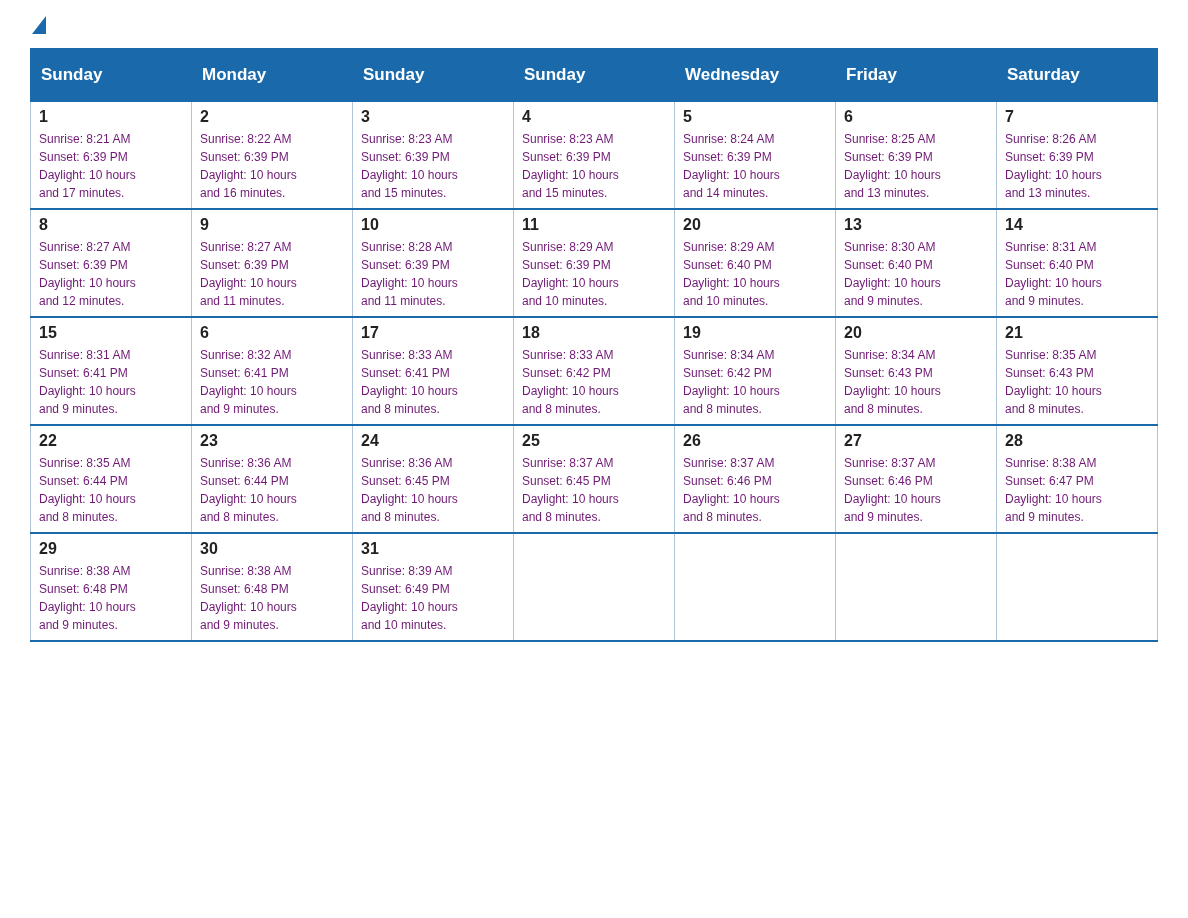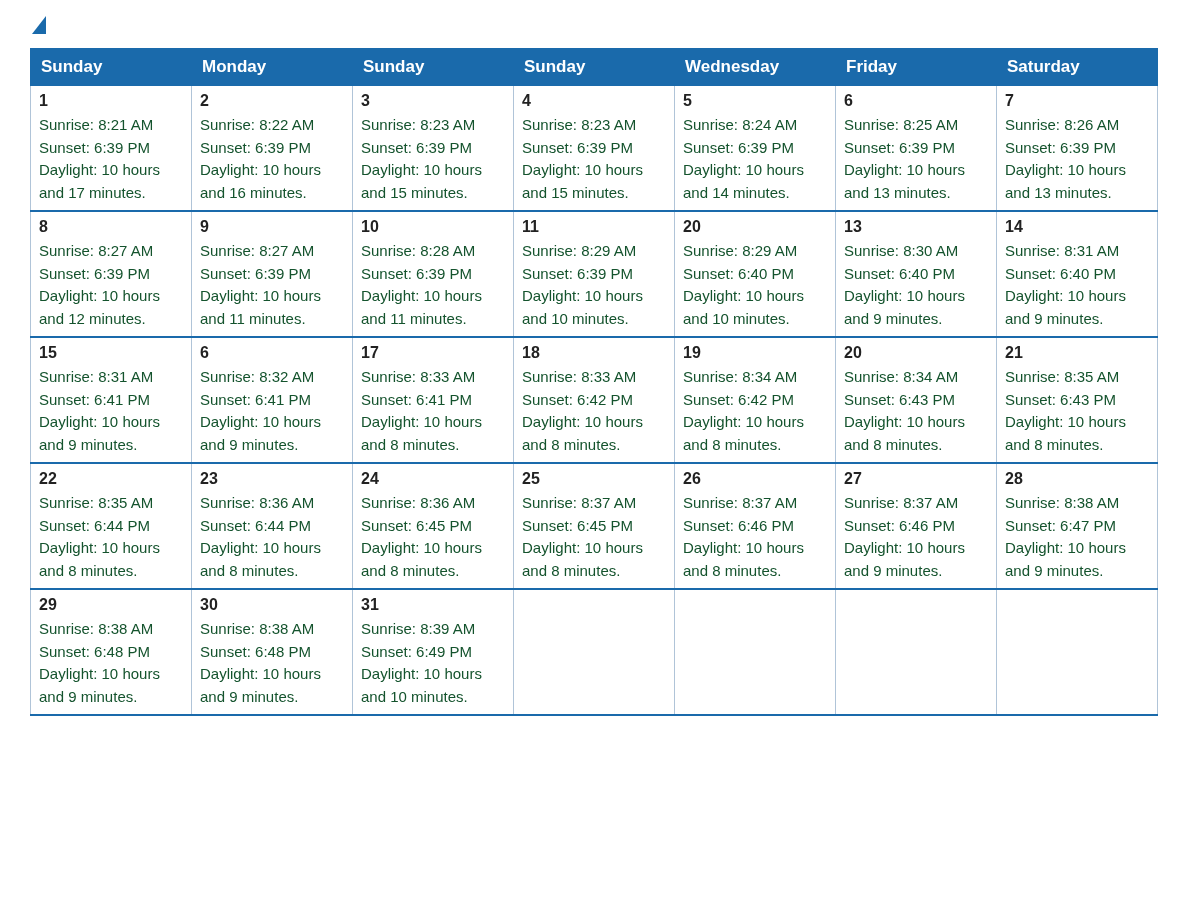--- a/index.html
+++ b/index.html
@@ -65,44 +65,44 @@
     .calendar-table {
       width: 100%;
       border-collapse: collapse;
       margin-top: 10px;
     }
     .calendar-table thead tr th {
       background-color: #1a6aab;
       color: #fff;
       font-size: 17px;
       font-weight: bold;
-      padding: 8px 10px;
+      padding: 16px 10px;
       text-align: left;
       border: 1px solid #1a6aab;
     }
     .calendar-table tbody tr td {
       border: 1px solid #b0c4d8;
       vertical-align: top;
       padding: 6px 8px;
       font-size: 13px;
       color: #333;
       min-height: 100px;
       width: 14.28%;
     }
     .day-number {
       font-size: 16px;
       font-weight: bold;
       color: #222;
       margin-bottom: 4px;
       display: block;
     }
     .day-info {
-      font-size: 15px;
+      font-size: 12px;
       line-height: 1.5;
-      color: #14532d;
+      color: #701a75;
     }
     .calendar-table tbody tr {
       border-bottom: 2px solid #1a6aab;
     }
     .empty-cell {
       background: #fff;
     }
   </style>
 </head>
 <body>

